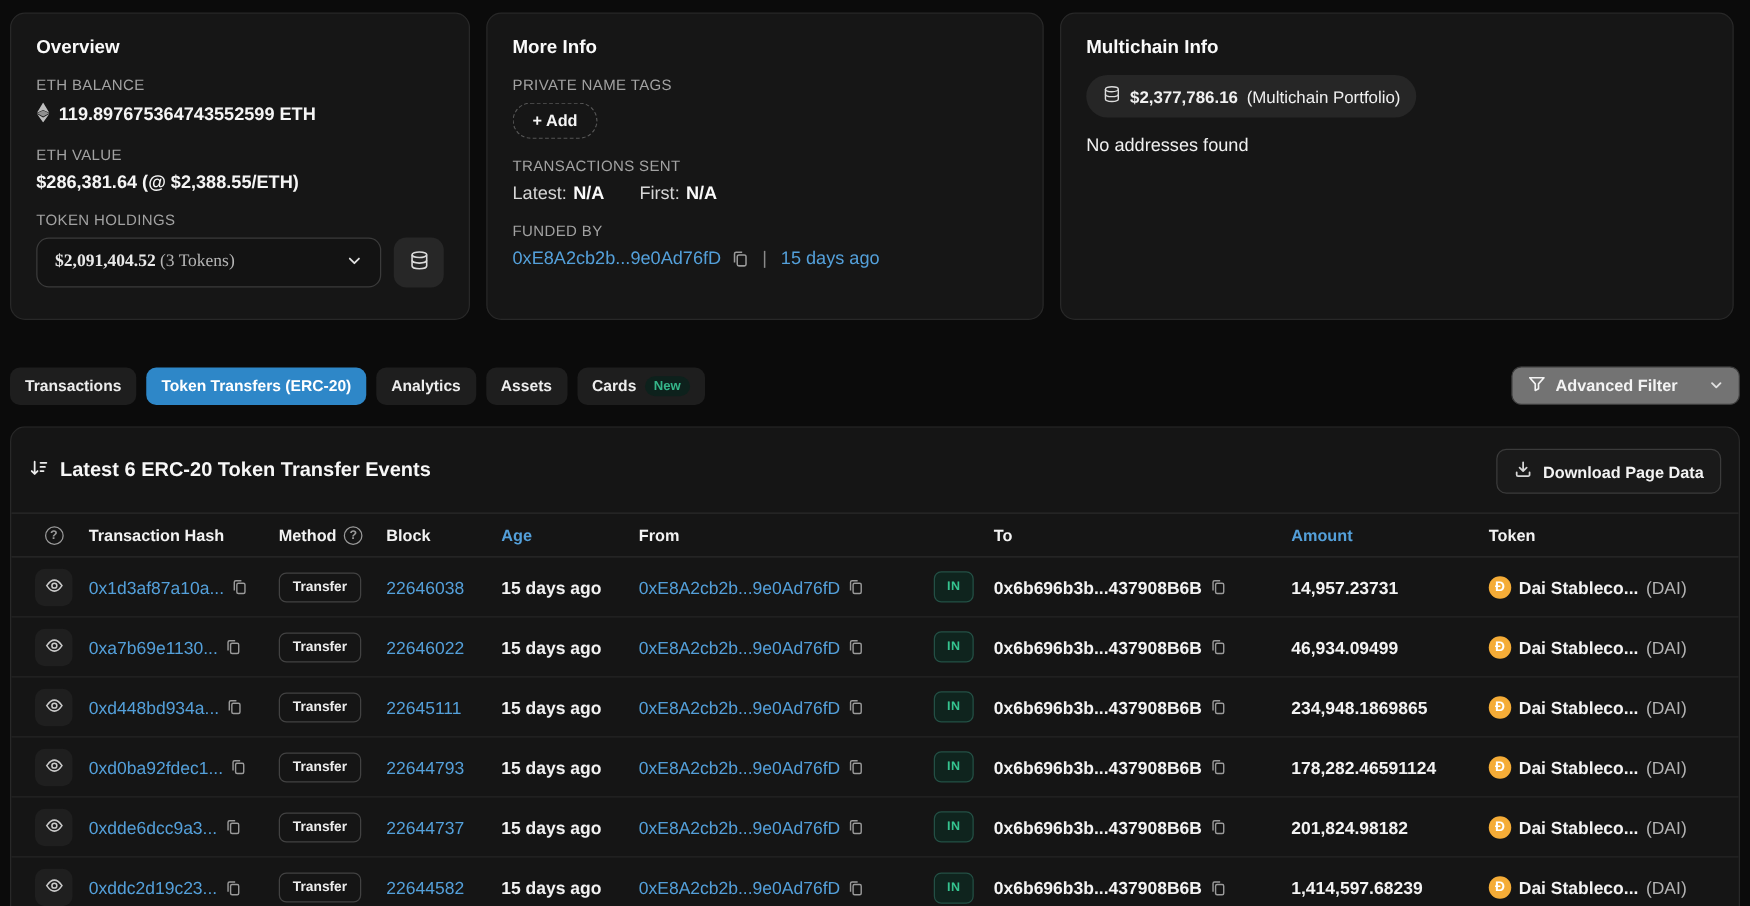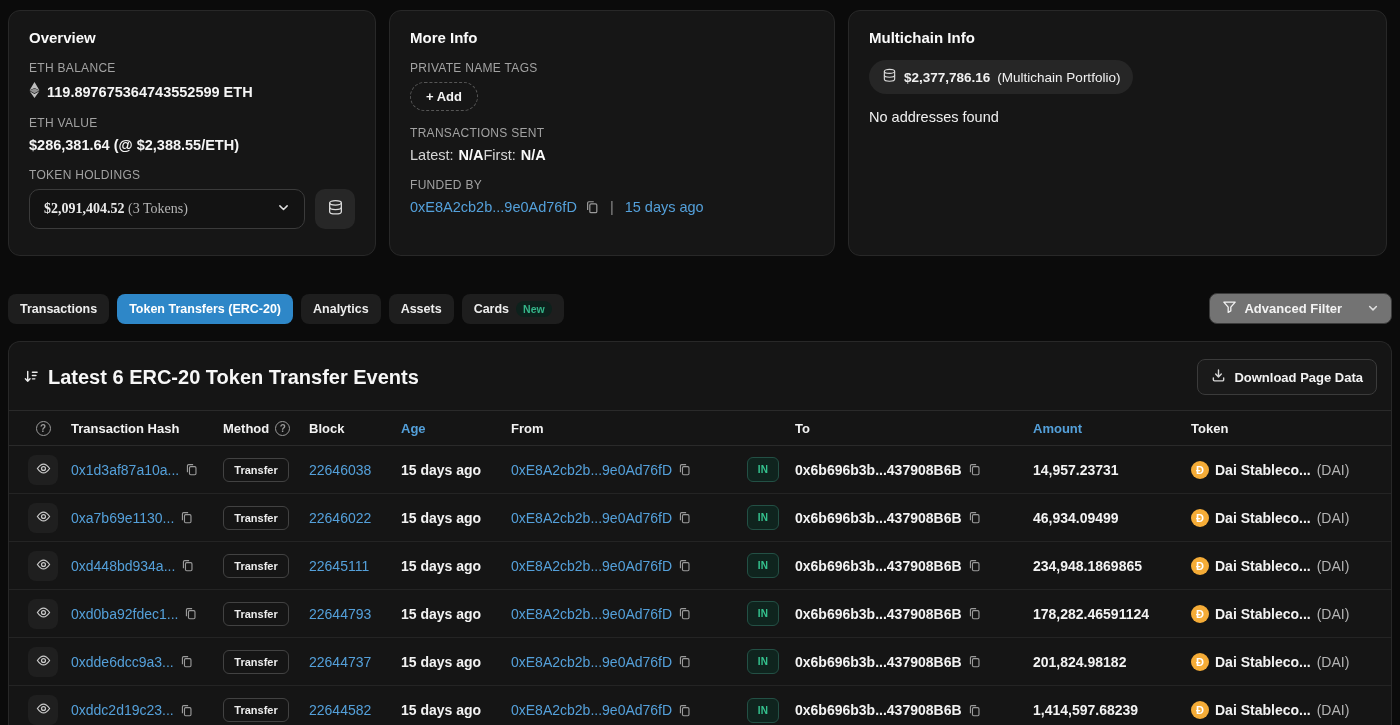--- a/index.html
+++ b/index.html
@@ -43,21 +43,21 @@
   .wallet-btn {
     width:40px; height:40px; border-radius:10px; background:#272727;
     border:none; display:flex; align-items:center; justify-content:center; cursor:pointer;
   }
 
   .add-btn {
     background:transparent; border:1px dashed #565656; border-radius:18px;
     color:#f5f5f5; font-weight:bold; font-size:13px; padding:6px 15px; cursor:pointer;
     font-family:inherit;
   }
-  .sent-row { display:flex; font-size:14.5px; margin-top:2px; }
+  .sent-row { display:flex; gap:28px; font-size:14.5px; margin-top:2px; }
   .sent-row .k { color:#d6d6d6; }
   .sent-row .v { font-weight:bold; color:#fafafa; margin-left:5px; }
 
   .funded-row { display:flex; align-items:center; gap:8px; font-size:14.5px; }
   a.link, .link { color:#54a0da; text-decoration:none; cursor:pointer; }
   .pipe { color:#8a8a8a; padding:0 3px; }
 
   .chip-btn {
     display:inline-flex; align-items:center; gap:7px;
     background:#262626; border:none; border-radius:18px; padding:8px 13px;
@@ -91,21 +91,21 @@
     background:transparent; border:none; font-family:inherit;
   }
   .adv-filter .divider { width:1px; background:#3b3b3b; }
 
   
   .table-card {
     margin-top:17px; background:#151515; border:1px solid #282828;
     border-radius:12px 12px 0 0; border-bottom:none; overflow:hidden;
   }
   .table-toolbar { display:flex; align-items:center; padding:17px 14px 15px; }
-  .table-title { display:flex; align-items:center; gap:9px; font-size:20px; font-weight:bold; color:#f7f7f7;text-align:right; }
+  .table-title { display:flex; align-items:center; gap:9px; font-size:16px; font-weight:bold; color:#f7f7f7;text-align:right; }
   .toolbar-actions { margin-left:auto; display:flex; gap:10px; }
   .btn {
     background:#1a1a1a; border:1px solid #3b3b3b; border-radius:8px;
     color:#f3f3f3; font-weight:bold; font-size:13px; padding:8px 13px;
     display:flex; align-items:center; gap:8px; cursor:pointer; font-family:inherit;
   }
 
   .grid {
     display:grid;
     grid-template-columns:44px 152px 86px 92px 110px 236px 48px 238px 158px 1fr;

